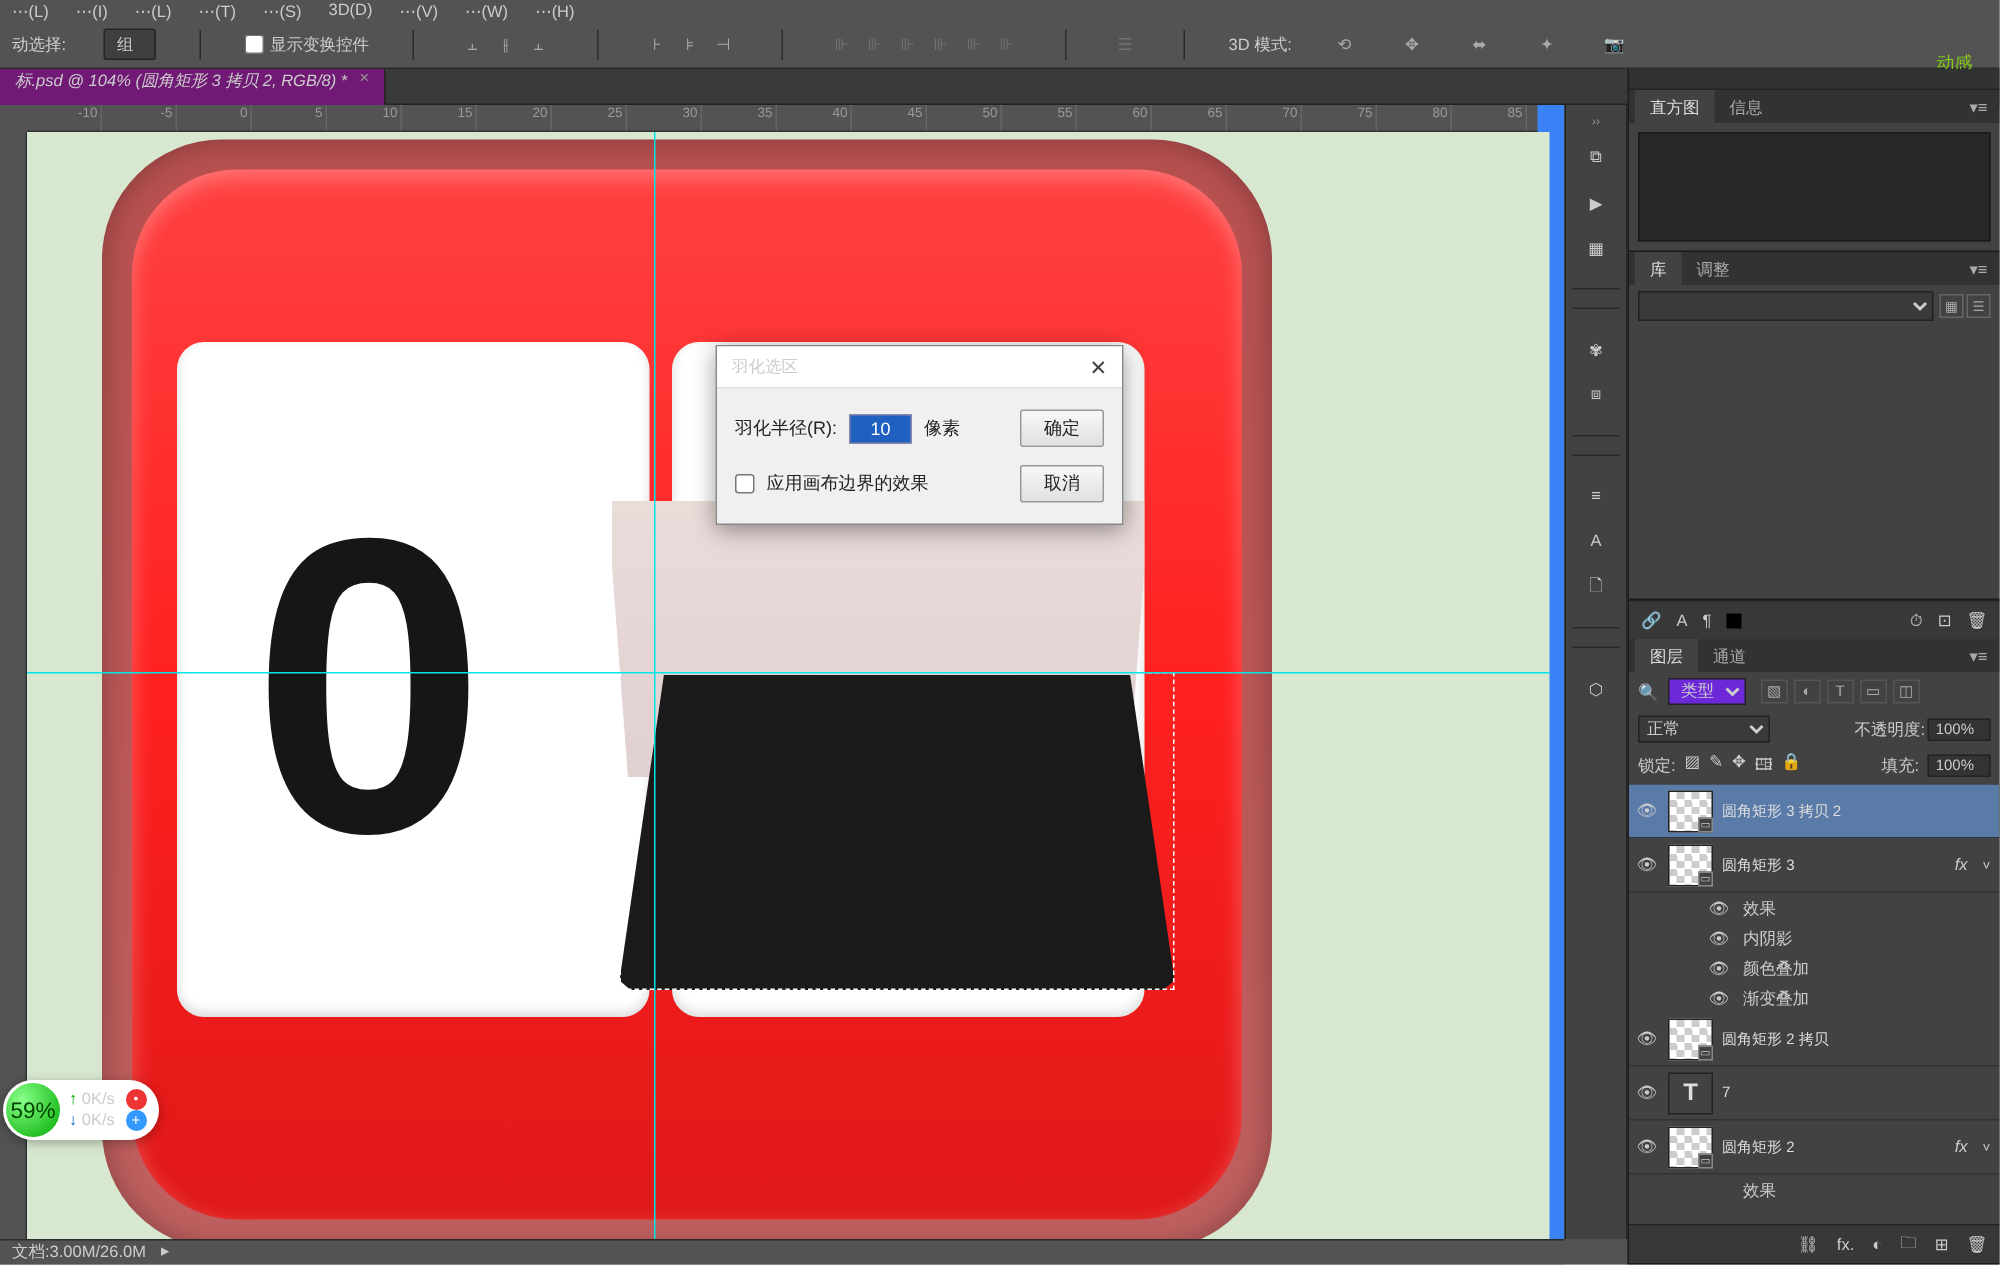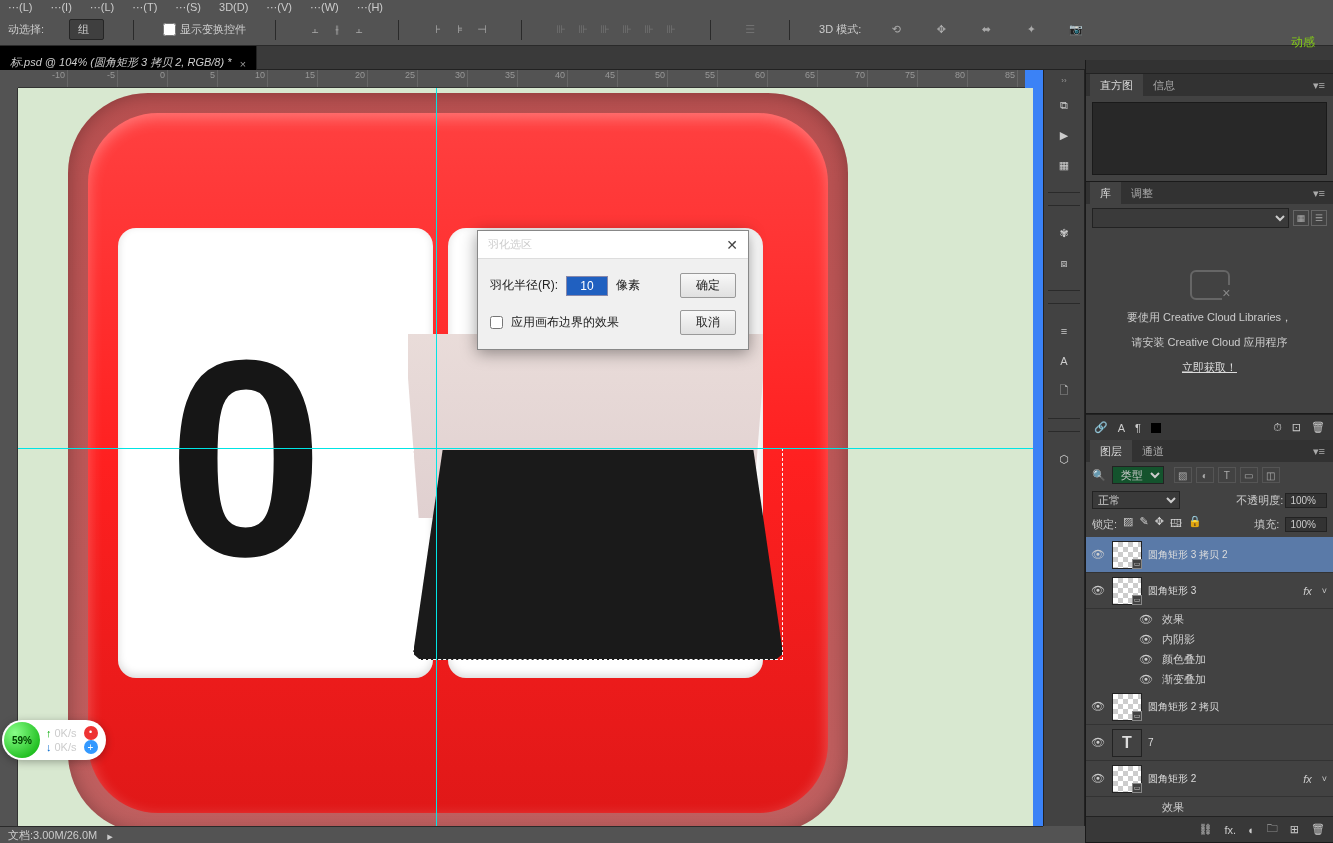--- a/index.html
+++ b/index.html
@@ -7,21 +7,21 @@
 .top-menu{height:14px;background:#535353;display:flex;align-items:center;padding:0 8px;gap:18px;color:#999;font-size:11px}
 .options-bar{height:32px;background:#535353;border-bottom:1px solid #2a2a2a;display:flex;align-items:center;padding:0 8px;gap:25px}
 .opt-label{color:#ccc}
 .opt-select{background:#3f3f3f;border:1px solid #252525;padding:2px 14px 2px 8px;color:#ccc;border-radius:2px;font-size:11px}
 .opt-divider{width:1px;height:20px;background:#2a2a2a;margin:0 4px}
 .opt-checkbox{display:flex;align-items:center;gap:4px}
 .opt-icon-group{display:flex;gap:2px;align-items:center}
 .opt-icon{width:20px;height:20px;display:flex;align-items:center;justify-content:center;color:#aaa;cursor:pointer}
 .opt-icon.dim{opacity:.35}
 .tabbar{height:24px;background:#3a3a3a;display:flex;align-items:center;border-bottom:1px solid #222}
-.doc-tab{background:#000000;height:24px;display:flex;align-items:flex-end;padding:0 10px;font-style:italic;color:#eee;border-right:1px solid #222}
+.doc-tab{background:#701a75;height:24px;display:flex;align-items:flex-start;padding:0 10px;font-style:italic;color:#eee;border-right:1px solid #222}
 .doc-tab .close{margin-left:8px;color:#999}
 .workspace{position:absolute;top:70px;left:0;right:290px;bottom:17px;display:flex}
 .canvas-area{flex:1;background:#3b82f6;position:relative;overflow:hidden}
 .ruler-h{position:absolute;top:0;left:18px;right:18px;height:18px;background:#535353;border-bottom:1px solid #333;display:flex}
 .ruler-v{position:absolute;top:18px;left:0;bottom:0;width:18px;background:#535353;border-right:1px solid #333}
 .ruler-corner{position:absolute;top:0;left:0;width:18px;height:18px;background:#535353}
 .ruler-tick{flex:0 0 50px;position:relative;color:#999;font-size:9px;text-align:right;padding-right:2px;border-right:1px solid #666}
 .canvas{position:absolute;top:18px;left:18px;width:1015px;height:745px;background:#d8e8d0}
 .guide-v{position:absolute;top:0;bottom:0;width:1px;background:#00e5e5;z-index:10}
 .guide-h{position:absolute;left:0;right:0;height:1px;background:#00e5e5;z-index:10}
@@ -32,72 +32,72 @@
 .card.right{left:430px;top:140px}
 .big-zero{position:absolute;left:150px;top:230px;width:200px;height:300px;font-size:280px;font-weight:900;color:#161616;font-family:Arial;line-height:1}
 .folder-top{position:absolute;left:390px;top:230px;width:355px;height:200px;background:linear-gradient(#eaddda,#e0d0d0);clip-path:polygon(3% 100%,97% 100%,100% 30%,100% 8%,0 8%,0 30%)}
 .trapezoid{position:absolute;left:395px;top:362px;width:370px;height:210px;background:#1a1a1a;clip-path:polygon(8% 0,92% 0,100% 97%,98% 100%,2% 100%,0 97%)}
 .marquee{position:absolute;border:1px dashed #fff;pointer-events:none}
 .right-column{position:absolute;top:70px;right:248px;width:42px;bottom:17px;background:#424242;border-left:1px solid #222;border-right:1px solid #222;display:flex;flex-direction:column;align-items:center;padding-top:6px;gap:4px}
 .rc-icon{width:30px;height:26px;display:flex;align-items:center;justify-content:center;color:#ccc;cursor:pointer}
 .rc-arrow{width:100%;height:12px;display:flex;justify-content:center;color:#999;font-size:8px}
 .rc-sep{width:80%;height:1px;background:#2a2a2a;margin:4px 0}
 .rc-sep.thick{height:14px;background:transparent;border-top:1px solid #2a2a2a;border-bottom:1px solid #2a2a2a;margin:10px 0}
-.panels{position:absolute;top:60px;right:0;width:248px;bottom:0;background:#424242;border-left:1px solid #1a1a1a;display:flex;flex-direction:column}
+.panels{position:absolute;top:46px;right:0;width:248px;bottom:0;background:#424242;border-left:1px solid #1a1a1a;display:flex;flex-direction:column}
 .panel{border-bottom:1px solid #1a1a1a;display:flex;flex-direction:column}
 .panel-top-strip{height:14px;background:#323232;border-bottom:1px solid #222}
 .panel-tabs{height:22px;display:flex;align-items:center;background:#323232;padding-left:4px}
 .ptab{padding:4px 10px;color:#aaa;cursor:pointer}
 .ptab.active{background:#424242;color:#ddd}
 .panel-menu{margin-left:auto;padding:0 8px;color:#aaa}
 .histogram{height:76px;background:#282828;margin:6px;border:1px solid #1a1a1a}
 .cc-body{height:190px;display:flex;flex-direction:column;align-items:center;justify-content:center;gap:10px;text-align:center;color:#888}
 .cc-icon{width:40px;height:30px;border:2px solid #666;border-radius:6px;position:relative}
 .cc-icon::after{content:"×";position:absolute;right:-3px;bottom:-3px;background:#424242;color:#888;font-size:14px}
 .cc-link{color:#ddd;text-decoration:underline;cursor:pointer}
 .dropdown-row{display:flex;align-items:center;padding:4px 6px;gap:4px}
 .dropdown-row select{flex:1;background:#3a3a3a;border:1px solid #222;color:#ccc;padding:2px;font-size:11px}
 .grid-icons{display:flex;gap:2px}
 .grid-icons span{width:16px;height:16px;border:1px solid #666;display:flex;align-items:center;justify-content:center;font-size:9px;color:#aaa}
 .props-bar{height:26px;background:#383838;display:flex;align-items:center;padding:0 8px;gap:10px;border-top:1px solid #222;color:#aaa;font-size:12px}
 .props-bar .sp{flex:1}
 .layer-toolbar{display:flex;align-items:center;padding:4px 6px;gap:6px}
-.layer-toolbar select{background:#14532d;border:1px solid #222;color:#ccc;padding:1px 4px;font-size:11px}
+.layer-toolbar select{background:#6d28d9;border:1px solid #222;color:#ccc;padding:1px 4px;font-size:11px}
 .filter-icons{display:flex;gap:4px;margin-left:4px}
 .filter-icons span{width:18px;height:16px;border:1px solid #555;display:flex;align-items:center;justify-content:center;font-size:10px;color:#aaa}
 .blend-row{display:flex;align-items:center;padding:3px 6px;gap:2px}
 .blend-row select{background:#3a3a3a;border:1px solid #222;color:#ccc;padding:1px;width:88px;font-size:11px}
 .opacity-field{background:#333;border:1px solid #222;padding:1px 10px 1px 4px;color:#ccc;font-size:10px}
 .lock-row{display:flex;align-items:center;padding:3px 6px;gap:6px;color:#aaa}
 .lock-row .icons{display:flex;gap:6px}
 .layers-list{flex:1;overflow-y:auto;background:#424242}
 .layer{display:flex;align-items:center;height:36px;border-bottom:1px solid #333;padding:0 4px;gap:6px}
 .layer.sel{background:#5a7aa8}
 .eye{width:16px;text-align:center;color:#ccc;cursor:pointer}
 .thumb{width:30px;height:28px;background:#ddd;border:1px solid #222;background-image:repeating-conic-gradient(#ccc 0 25%,#fff 0 50%);background-size:10px 10px;position:relative}
 .thumb.txt{background:#424242;color:#ddd;display:flex;align-items:center;justify-content:center;font-size:16px;font-weight:bold}
 .thumb .corner{position:absolute;right:-1px;bottom:-1px;width:10px;height:10px;background:#424242;border:1px solid #888;font-size:7px;color:#ccc;text-align:center}
 .layer-name{flex:1;color:#ddd;font-size:10px}
 .fx{color:#ccc;font-style:italic;font-size:11px;margin-right:4px}
 .chev{color:#ccc;font-size:9px;margin-right:2px}
 .effect-row{display:flex;align-items:center;height:20px;padding-left:52px;gap:8px;color:#bbb;font-size:11px}
 .effect-row .eye{width:16px}
 .layers-footer{height:26px;background:#383838;display:flex;align-items:center;justify-content:flex-end;padding:0 8px;gap:12px;border-top:1px solid #222;color:#aaa}
-.status{position:absolute;left:0;right:290px;bottom:0;height:17px;background:#535353;border-top:1px solid #2a2a2a;display:flex;align-items:flex-end;padding:0 8px;gap:10px;color:#ccc;font-size:10px}
+.status{position:absolute;left:0;right:290px;bottom:0;height:17px;background:#535353;border-top:1px solid #2a2a2a;display:flex;align-items:flex-start;padding:0 8px;gap:10px;color:#ccc;font-size:10px}
 .dialog{position:absolute;left:477px;top:230px;width:272px;background:#f0f0f0;border:1px solid #888;box-shadow:0 3px 15px rgba(0,0,0,.4);z-index:100;color:#222}
 .dlg-title{height:28px;display:flex;align-items:center;padding:0 10px;font-size:12px;background:#fff;border-bottom:1px solid #ddd}
 .dlg-close{margin-left:auto;cursor:pointer;font-size:14px;color:#444}
 .dlg-body{padding:14px 12px;display:flex;flex-direction:column;gap:12px}
 .dlg-row{display:flex;align-items:center;gap:8px}
 .dlg-row label{color:#222;font-size:12px}
 .dlg-row input[type=text]{width:42px;padding:2px;border:1px solid #88a;background:#fff;color:#000;text-align:center;font-size:12px}
 .dlg-row input[type=text].sel{background:#2060c0;color:#fff}
 .dlg-btn{margin-left:auto;width:56px;padding:3px 0;background:linear-gradient(#f8f8f8,#e0e0e0);border:1px solid #999;border-radius:2px;text-align:center;font-size:12px;color:#222;cursor:pointer}
 .speed-widget{position:absolute;left:2px;top:720px;z-index:50;display:flex;align-items:center;background:#fff;border-radius:20px;padding:2px 8px 2px 2px;box-shadow:0 2px 8px rgba(0,0,0,.3)}
-.speed-ball{width:36px;height:36px;border-radius:50%;background:radial-gradient(circle at 30% 30%,#8f8,#0a0);display:flex;align-items:center;justify-content:center;color:#040;font-size:10px;font-weight:bold}
+.speed-ball{width:36px;height:36px;border-radius:50%;background:radial-gradient(circle at 30% 30%,#8f8,#0a0);display:flex;align-items:center;justify-content:center;color:#040;font-size:15px;font-weight:normal}
 .speed-txt{font-size:9px;color:#555;margin-left:6px;line-height:1.3}
 .speed-txt div{display:flex;align-items:center;gap:3px}
 .speed-badge{width:14px;height:14px;border-radius:50%;background:#e33;color:#fff;font-size:9px;display:flex;align-items:center;justify-content:center;margin-left:4px}
 .motion-label{position:absolute;top:34px;right:18px;color:#84cc16;font-size:12px}
 </style>
 </head>
 <body>
 
 <div class="top-menu">
   <span>⋯(L)</span>
@@ -234,26 +234,20 @@
       <span class="ptab">调整</span>
       <span class="panel-menu">▾≡</span>
     </div>
     <div class="dropdown-row">
       <select><option></option></select>
       <div class="grid-icons">
         <span>▦</span>
         <span>☰</span>
       </div>
     </div>
-    <div class="cc-body">
-      <div class="cc-icon"></div>
-      <div>要使用 Creative Cloud Libraries，</div>
-      <div>请安装 Creative Cloud 应用程序</div>
-      <div class="cc-link">立即获取！</div>
-    </div>
   </div>
 
   <div class="props-bar">
     <span>🔗</span>
     <span>A</span>
     <span>¶</span>
     <span style="width:10px;height:10px;background:#000;display:inline-block"></span>
     <span class="sp"></span>
     <span>⏱</span>
     <span>⊡</span>

